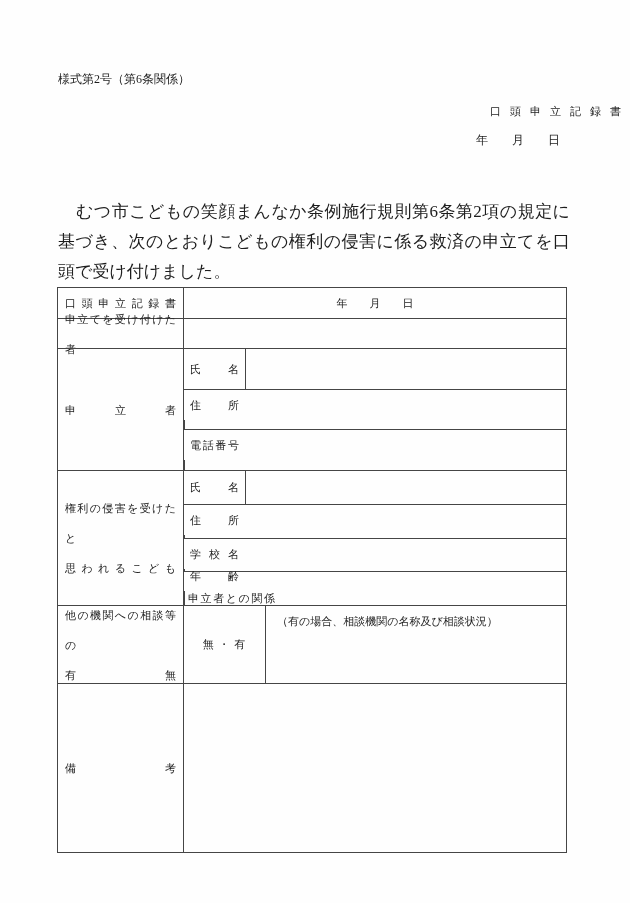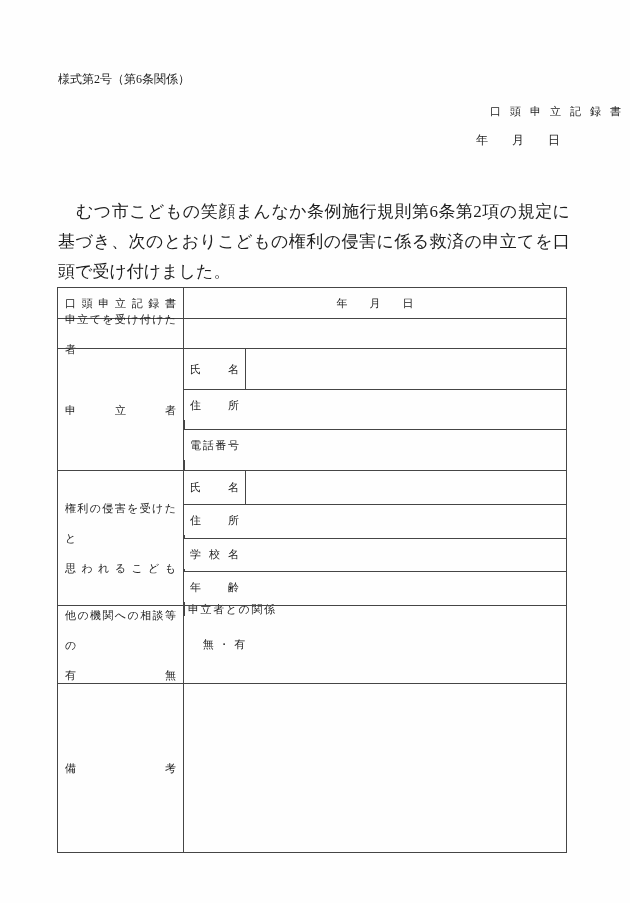--- a/index.html
+++ b/index.html
@@ -29,21 +29,21 @@
   .h78 { height:78px; flex:none; }
   .fill { flex:1; }
 
   .hcell { width:125px; flex:none; display:flex; align-items:center; padding:0 7px; }
   .hcell > span, .lcell > span {
     flex:1; text-align:justify; text-align-last:justify; text-justify:inter-character;
     white-space:pre-line; line-height:30px;
   }
   .rowbody { flex:1; display:flex; border-left:1px solid var(--line); min-width:0; }
   .stack { flex-direction:column; }
-  .subrow { flex:1; display:flex; min-height:0; }
+  .subrow { flex:1; display:flex; min-height:0;justify-content:flex-end; }
   .subrow + .subrow { border-top:1px solid var(--line);flex-direction:column; }
   .subrow > .cell + .cell, .inline > .cell + .cell { border-left:1px solid var(--line); }
 
   .lcell { width:61px; flex:none; display:flex; align-items:center; padding:0 6px; }
   .vcell { flex:1; min-width:0; }
   .vcell.center { display:flex; align-items:center; justify-content:center; }
   .age-value { width:70px; flex:none; }
   .rel-label { width:94px; flex:none; padding:0 3px; }
   .rel-label > span { line-height:14px; }
   .choice-cell { width:81px; flex:none; display:flex; align-items:center; justify-content:center; letter-spacing:1px;font-family:Liberation Serif, serif; }
@@ -143,20 +143,21 @@
     </div>
 
 
     <div class="trow h78">
       <div class="cell hcell">
           <span>他の機関への相談等の
 有無</span>
         </div>
       <div class="rowbody inline">
         <div class="cell choice-cell">無 ・ 有</div>
+        <div class="cell note-cell">（有の場合、相談機関の名称及び相談状況）</div>
       </div>
     </div>
 
     <div class="trow fill">
       <div class="cell hcell">
           <span>備考</span>
         </div>
       <div class="rowbody inline">
         <div class="cell vcell"></div>
       </div>

